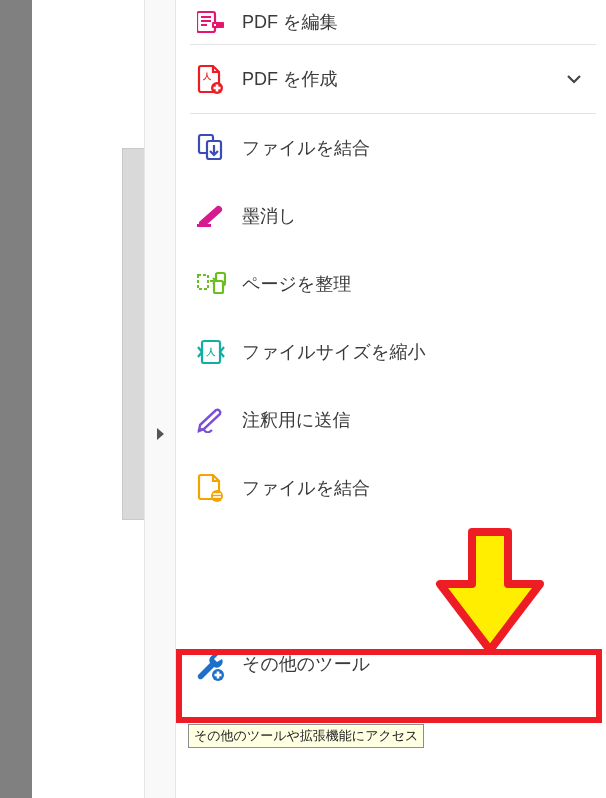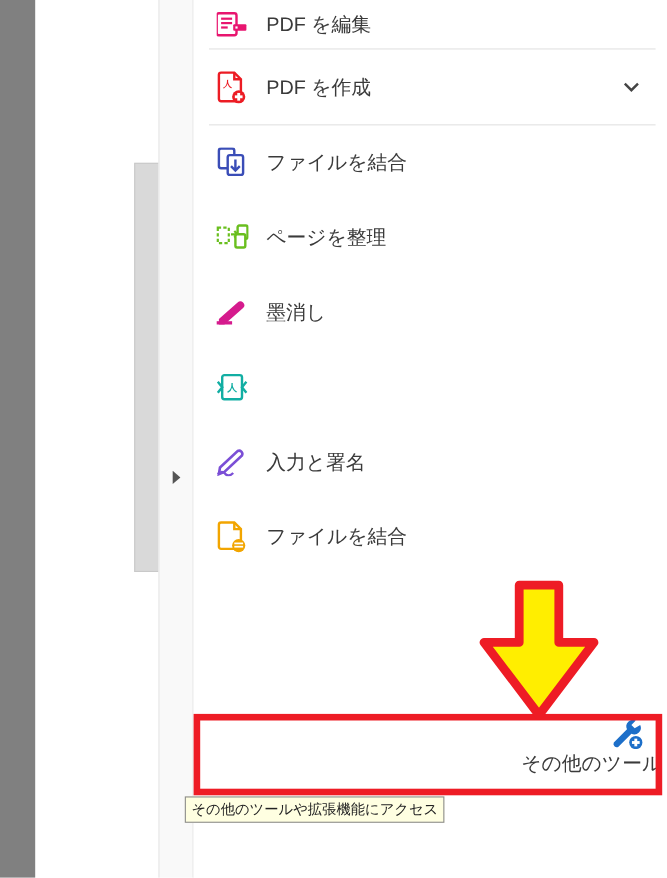--- a/index.html
+++ b/index.html
@@ -115,34 +115,33 @@
     left: 176px;
     top: 649px;
     width: 426px;
     height: 74px;
     display: flex;
     align-items: center;
     box-sizing: border-box;
   }
   .more-row {
     display:flex;
-    align-items:flex-end;
+    align-items:flex-start;
     height:68px;
     padding-left:20px;
     font-size:18px;
     color:#3a3a3a;
     width:100%;
-    flex-direction:column;
   }
   .more-row .ico { width:30px;height:30px;margin-right:16px;display:flex;align-items:center;justify-content:center;}
 
   
   .tooltip {
     position: absolute;
-    left: 168px;
+    left: 188px;
     top: 724px;
     border: 1px solid #8c8c8c;
     background: #ffffe1;
     font-size: 13px;
     padding: 2px 5px;
     color: #222;
     white-space: nowrap;
   }
 
   
@@ -220,60 +219,61 @@
           <rect x="3" y="1" width="14" height="18" rx="2" fill="none" stroke="#3a4db7" stroke-width="2.2"></rect>
           <rect x="11" y="7" width="14" height="18" rx="2" fill="#fff" stroke="#3a4db7" stroke-width="2.2"></rect>
           <path d="M18 11 v9 M14 17 l4 4 l4 -4" fill="none" stroke="#3a4db7" stroke-width="2.2"></path>
         </svg>
       </span>
       <span class="lbl">ファイルを結合</span>
     </div>
 
     <div class="tool">
       <span class="ico">
+        <svg width="30" height="24" viewBox="0 0 30 24">
+          <path d="M3 18 L20 3 a3 3 0 0 1 5 5 L8 23 h-5 z" fill="#d51b8d"></path>
+          <rect x="1" y="20" width="14" height="3" fill="#d51b8d"></rect>
+        </svg>
+      </span>
+      <span class="lbl">墨消し</span>
+    </div>
+
+    <div class="tool">
+      <span class="ico">
         <svg width="30" height="26" viewBox="0 0 30 26">
           <rect x="2" y="4" width="10" height="14" fill="none" stroke="#6abf1f" stroke-width="2" stroke-dasharray="3 2"></rect>
           <path d="M14 10 h5 M17 7 l3 3 l-3 3" fill="none" stroke="#6abf1f" stroke-width="2"></path>
           <rect x="20" y="2" width="9" height="12" rx="1.5" fill="none" stroke="#6abf1f" stroke-width="2.2"></rect>
           <rect x="18" y="10" width="9" height="12" rx="1.5" fill="#fff" stroke="#6abf1f" stroke-width="2.2"></rect>
         </svg>
       </span>
       <span class="lbl">ページを整理</span>
     </div>
 
-    <div class="tool">
-      <span class="ico">
-        <svg width="30" height="24" viewBox="0 0 30 24">
-          <path d="M3 18 L20 3 a3 3 0 0 1 5 5 L8 23 h-5 z" fill="#d51b8d"></path>
-          <rect x="1" y="20" width="14" height="3" fill="#d51b8d"></rect>
-        </svg>
-      </span>
-      <span class="lbl">墨消し</span>
-    </div>
-
 
     <div class="tool">
       <span class="ico">
         <svg width="30" height="26" viewBox="0 0 30 26">
           <rect x="6" y="2" width="18" height="22" rx="2" fill="none" stroke="#12aea3" stroke-width="2.2"></rect>
           <text x="15" y="16" font-size="9" font-weight="bold" fill="#12aea3" text-anchor="middle">人</text>
           <path d="M2 8 l4 5 l-4 5" fill="none" stroke="#12aea3" stroke-width="2.2"></path>
           <path d="M28 8 l-4 5 l4 5" fill="none" stroke="#12aea3" stroke-width="2.2"></path>
         </svg>
       </span>
+      <span class="lbl">ファイルサイズを縮小</span>
     </div>
 
     <div class="tool">
       <span class="ico">
         <svg width="30" height="26" viewBox="0 0 30 26">
           <path d="M4 18 L20 3 a3 3 0 0 1 4 4 L8 22 l-5 2 z" fill="none" stroke="#7b4fd6" stroke-width="2.4"></path>
           <path d="M2 24 q4 -4 7 0 q3 3 7 -1" fill="none" stroke="#7b4fd6" stroke-width="2.2"></path>
         </svg>
       </span>
-      <span class="lbl">入力と署名</span>
+      <span class="lbl">注釈用に送信</span>
     </div>
 
     <div class="tool">
       <span class="ico">
         <svg width="28" height="30" viewBox="0 0 28 30">
           <path d="M4 2 h12 l6 6 v16 a2 2 0 0 1 -2 2 h-16 a2 2 0 0 1 -2 -2 v-20 a2 2 0 0 1 2 -2 z" fill="none" stroke="#f2a500" stroke-width="2.2"></path>
           <path d="M16 2 v6 h6" fill="none" stroke="#f2a500" stroke-width="2.2"></path>
           <circle cx="20" cy="23" r="6" fill="#f2a500"></circle>
           <rect x="16" y="20.2" width="8" height="1.6" fill="#fff"></rect>
           <rect x="16" y="23.2" width="8" height="1.6" fill="#fff"></rect>

